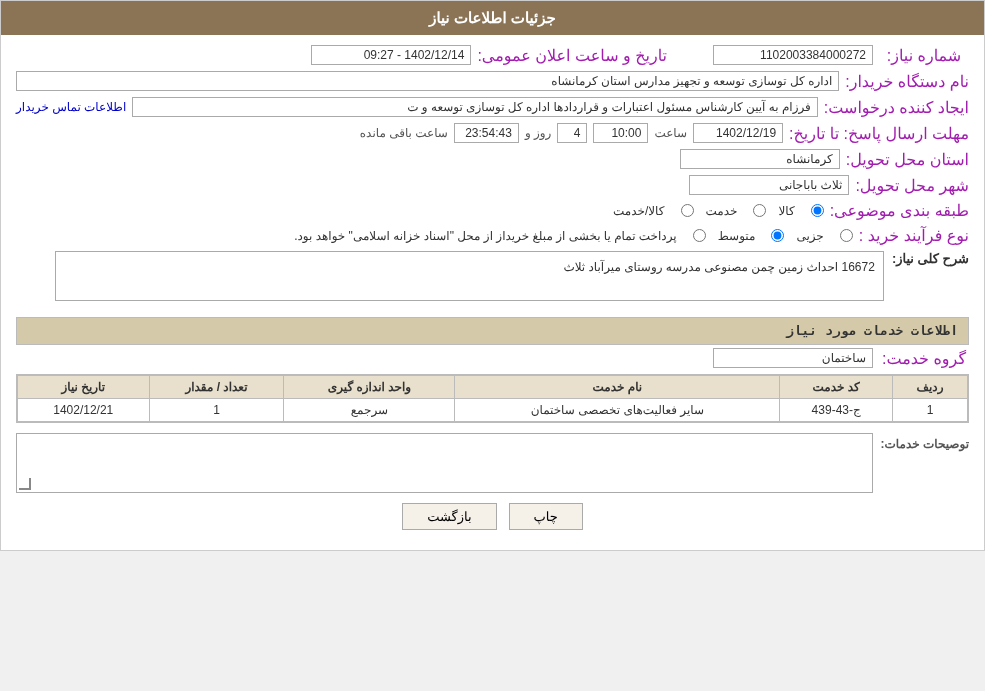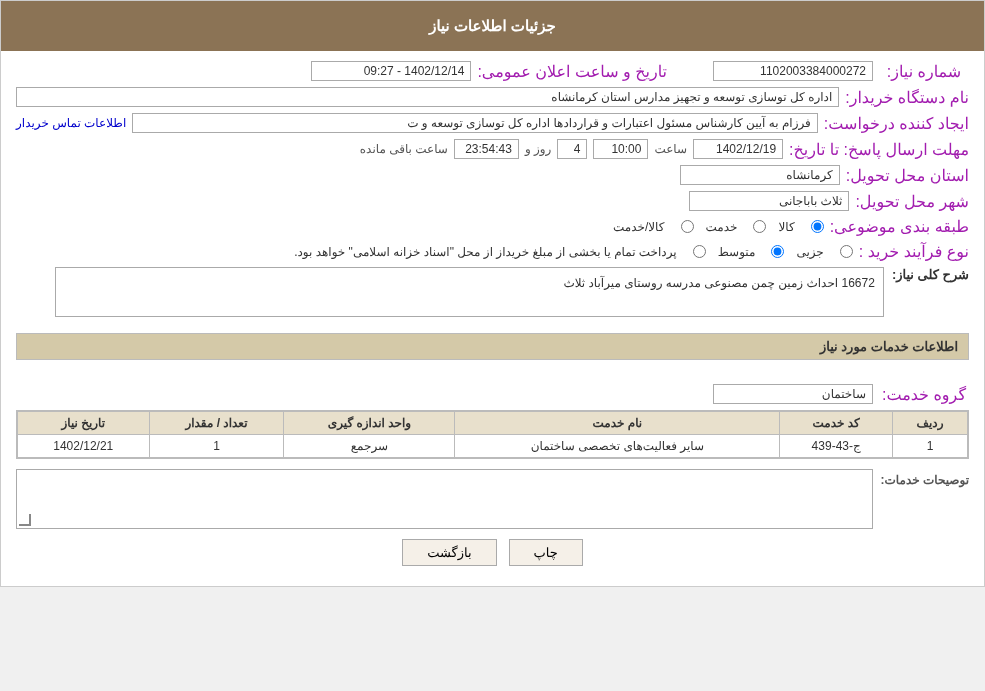--- a/index.html
+++ b/index.html
@@ -13,34 +13,35 @@
     .page-wrapper {
       max-width: 985px;
       margin: 0 auto;
       background: #fff;
       border: 1px solid #ccc;
     }
     .header-bar {
       background: #8B7355;
       color: #fff;
       text-align: center;
-      padding: 16px 0;
+      padding: 8px 0;
       font-size: 15px;
       font-weight: bold;
     }
     .content {
       padding: 10px 15px;
     }
     .section-title {
       background: #d4c9a8;
       padding: 5px 10px;
       font-weight: bold;
       font-size: 13px;
-      margin: 10px 0 24px 0;
+      margin: 10px 0 3px 0;
       border: 1px solid #bbb;
+      font-family: Liberation Mono, monospace;
     }
     .info-row {
       display: flex;
       align-items: center;
       margin-bottom: 6px;
       gap: 6px;
     }
     .info-label {
       color: #a21caf;
       font-size: 16px;

